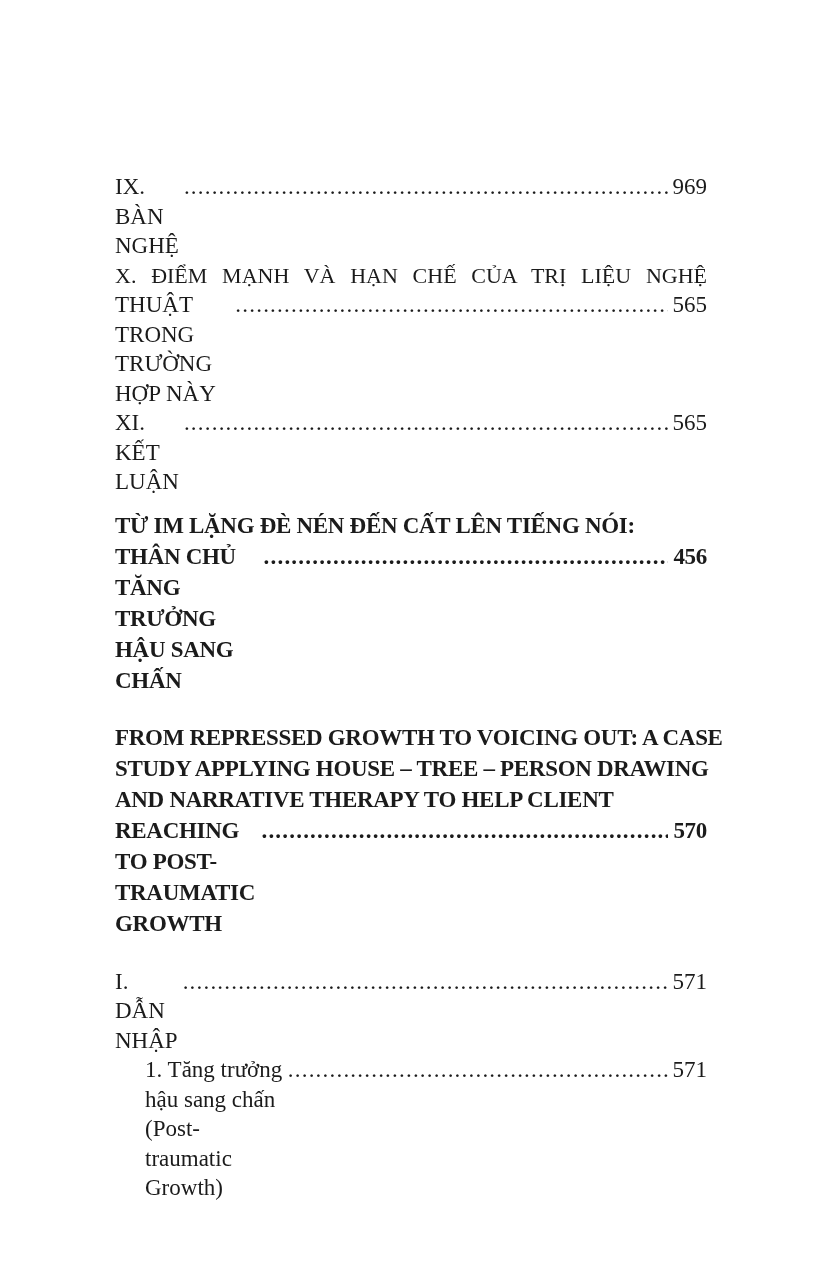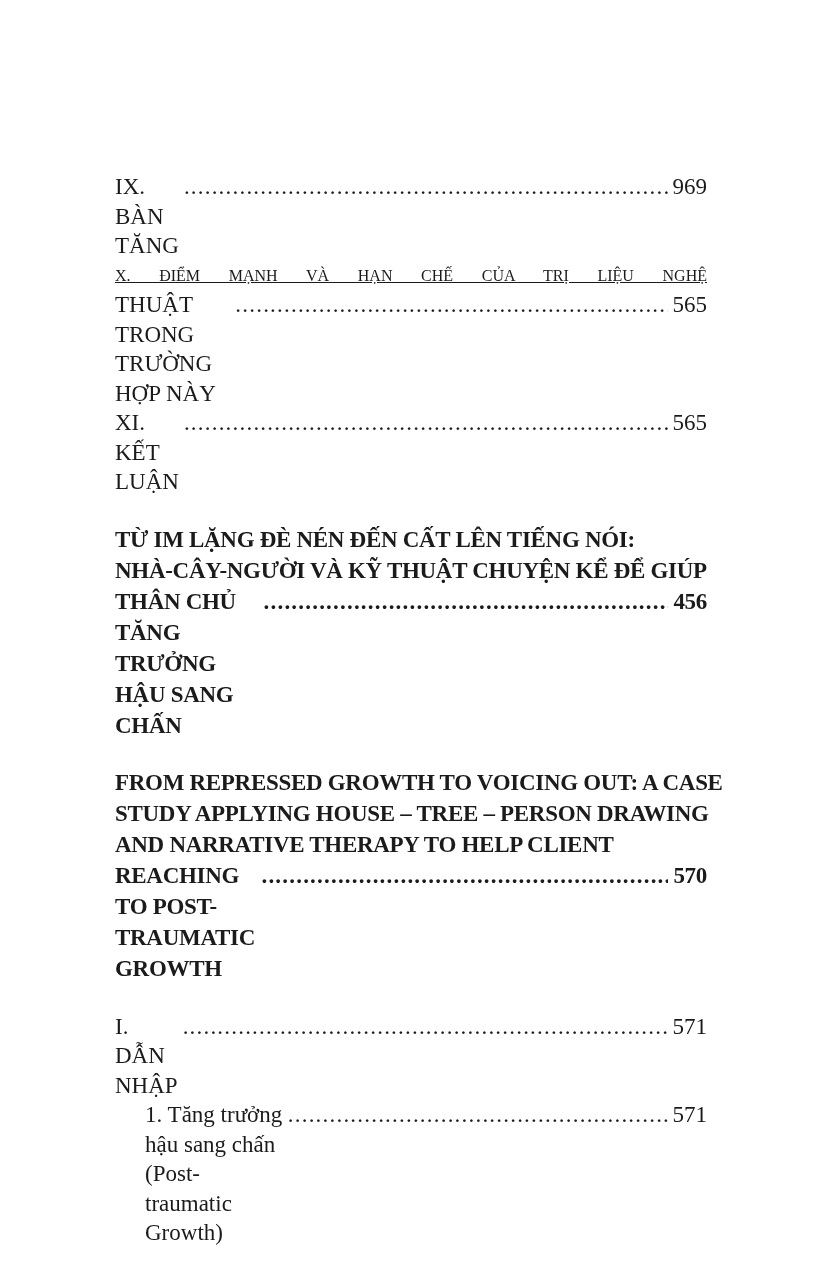--- a/index.html
+++ b/index.html
@@ -32,69 +32,65 @@
     overflow: hidden;
     white-space: nowrap;
     letter-spacing: 1.2px;
     margin-left: 5px;
     margin-right: 2px;
   }
   .pg { flex: 0 0 auto; text-align: right; padding-left: 3px; }
   
   .jrow {
     display: block;
-    font-size: 16px;
+    font-size: 22px;
     line-height: 29.5px;
     text-align: justify;
     text-align-last: justify;
-    text-decoration: underline;
   }
   .indent { padding-left: 30px; }
   
   .bold {
     font-weight: bold;
     font-size: 23px;
     letter-spacing: -0.3px;
     line-height: 31px;
   }
   .plain { display: block; white-space: nowrap; }
-  .gap-a { margin-top: 27px; }
+  .gap-a { margin-top: 13px; }
   .gap-b { margin-top: 26px; }
   .gap-c { margin-top: 28px; }
 </style>
 </head>
 <body>
 
 <div class="page">
   <div class="toc">
 
     <div class="row">
-      <span class="t">IX. BÀN TĂNG</span>
+      <span class="t">IX. BÀN NGHỆ</span>
       <span class="dots">........................................................................................................................................................................................................</span>
       <span class="pg">969</span>
     </div>
     <div class="jrow">
       <span class="t">X. ĐIỂM MẠNH VÀ HẠN CHẾ CỦA TRỊ LIỆU NGHỆ</span>
     </div>
     <div class="row">
       <span class="t">THUẬT TRONG TRƯỜNG HỢP NÀY</span>
       <span class="dots">........................................................................................................................................................................................................</span>
       <span class="pg">565</span>
     </div>
     <div class="row">
       <span class="t">XI. KẾT LUẬN</span>
       <span class="dots">........................................................................................................................................................................................................</span>
       <span class="pg">565</span>
     </div>
 
     <div class="plain bold gap-a">
       <span class="t">TỪ IM LẶNG ĐÈ NÉN ĐẾN CẤT LÊN TIẾNG NÓI:</span>
-    </div>
-    <div class="plain bold">
-      <span class="t">NHÀ-CÂY-NGƯỜI VÀ KỸ THUẬT CHUYỆN KỂ ĐỂ GIÚP</span>
     </div>
     <div class="row bold">
       <span class="t">THÂN CHỦ TĂNG TRƯỞNG HẬU SANG CHẤN</span>
       <span class="dots">........................................................................................................................................................................................................</span>
       <span class="pg">456</span>
     </div>
 
     <div class="plain bold gap-b">
       <span class="t">FROM REPRESSED GROWTH TO VOICING OUT: A CASE</span>
     </div>

